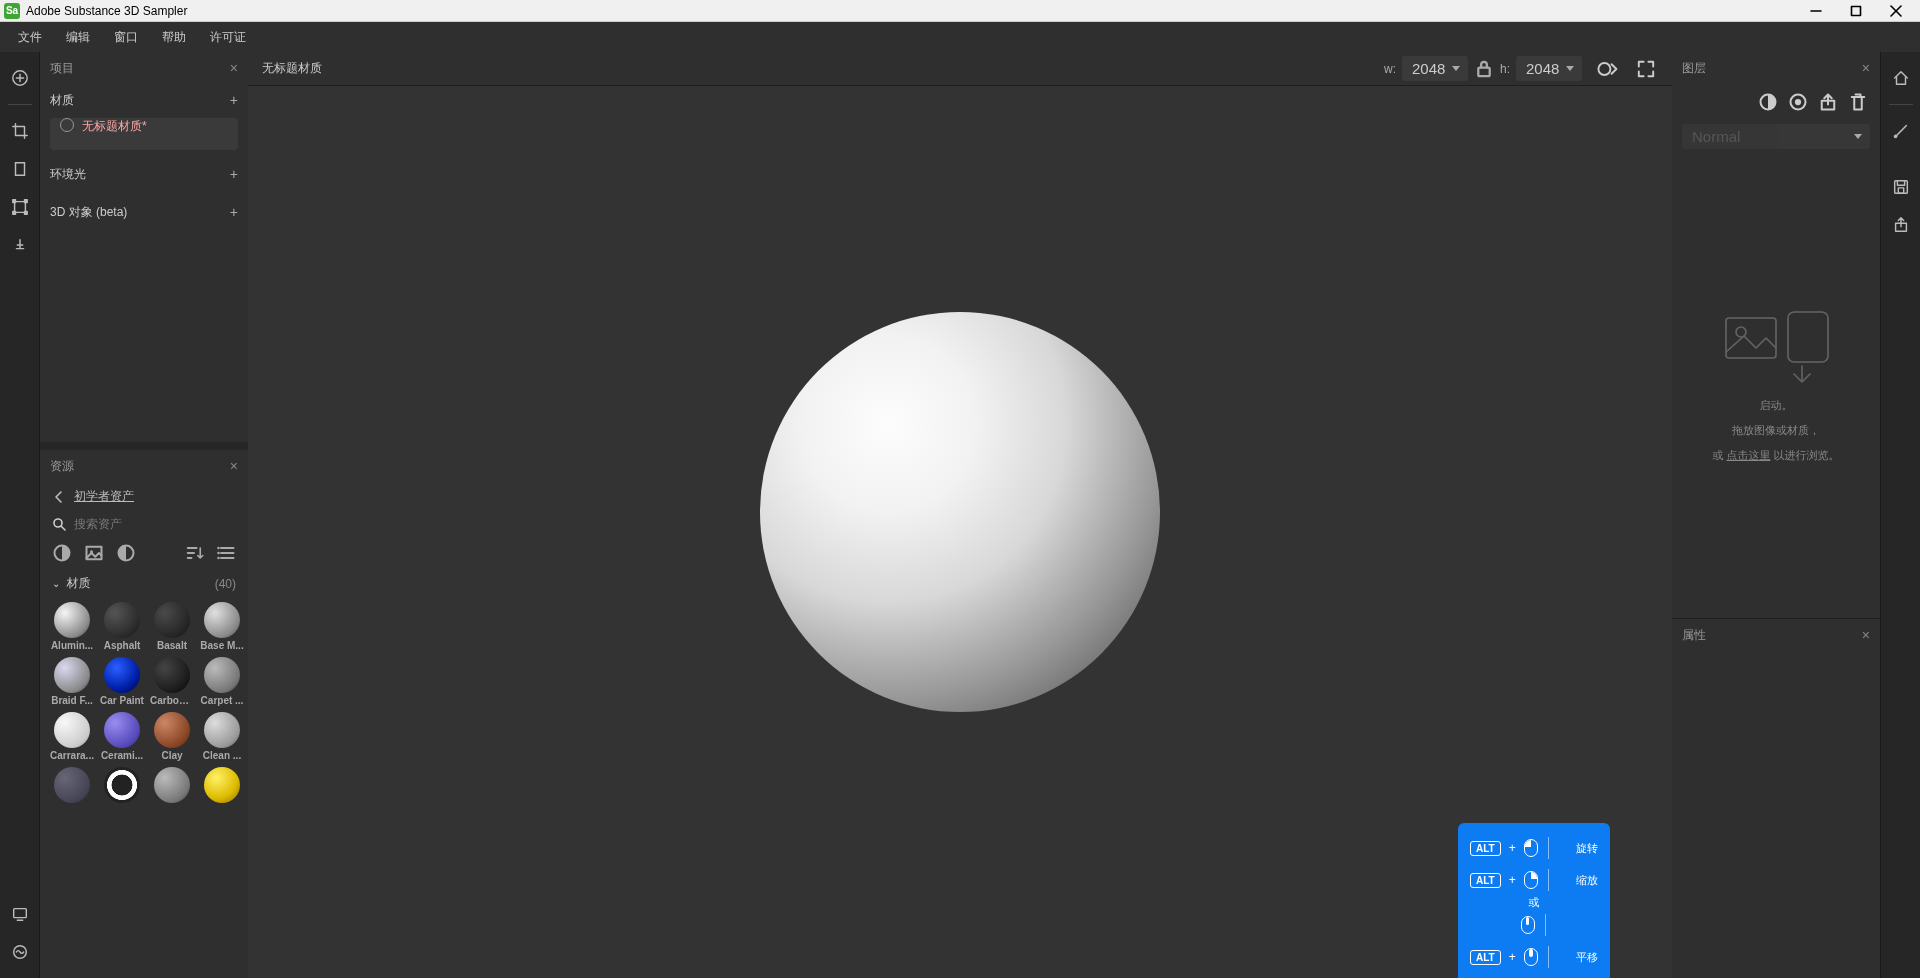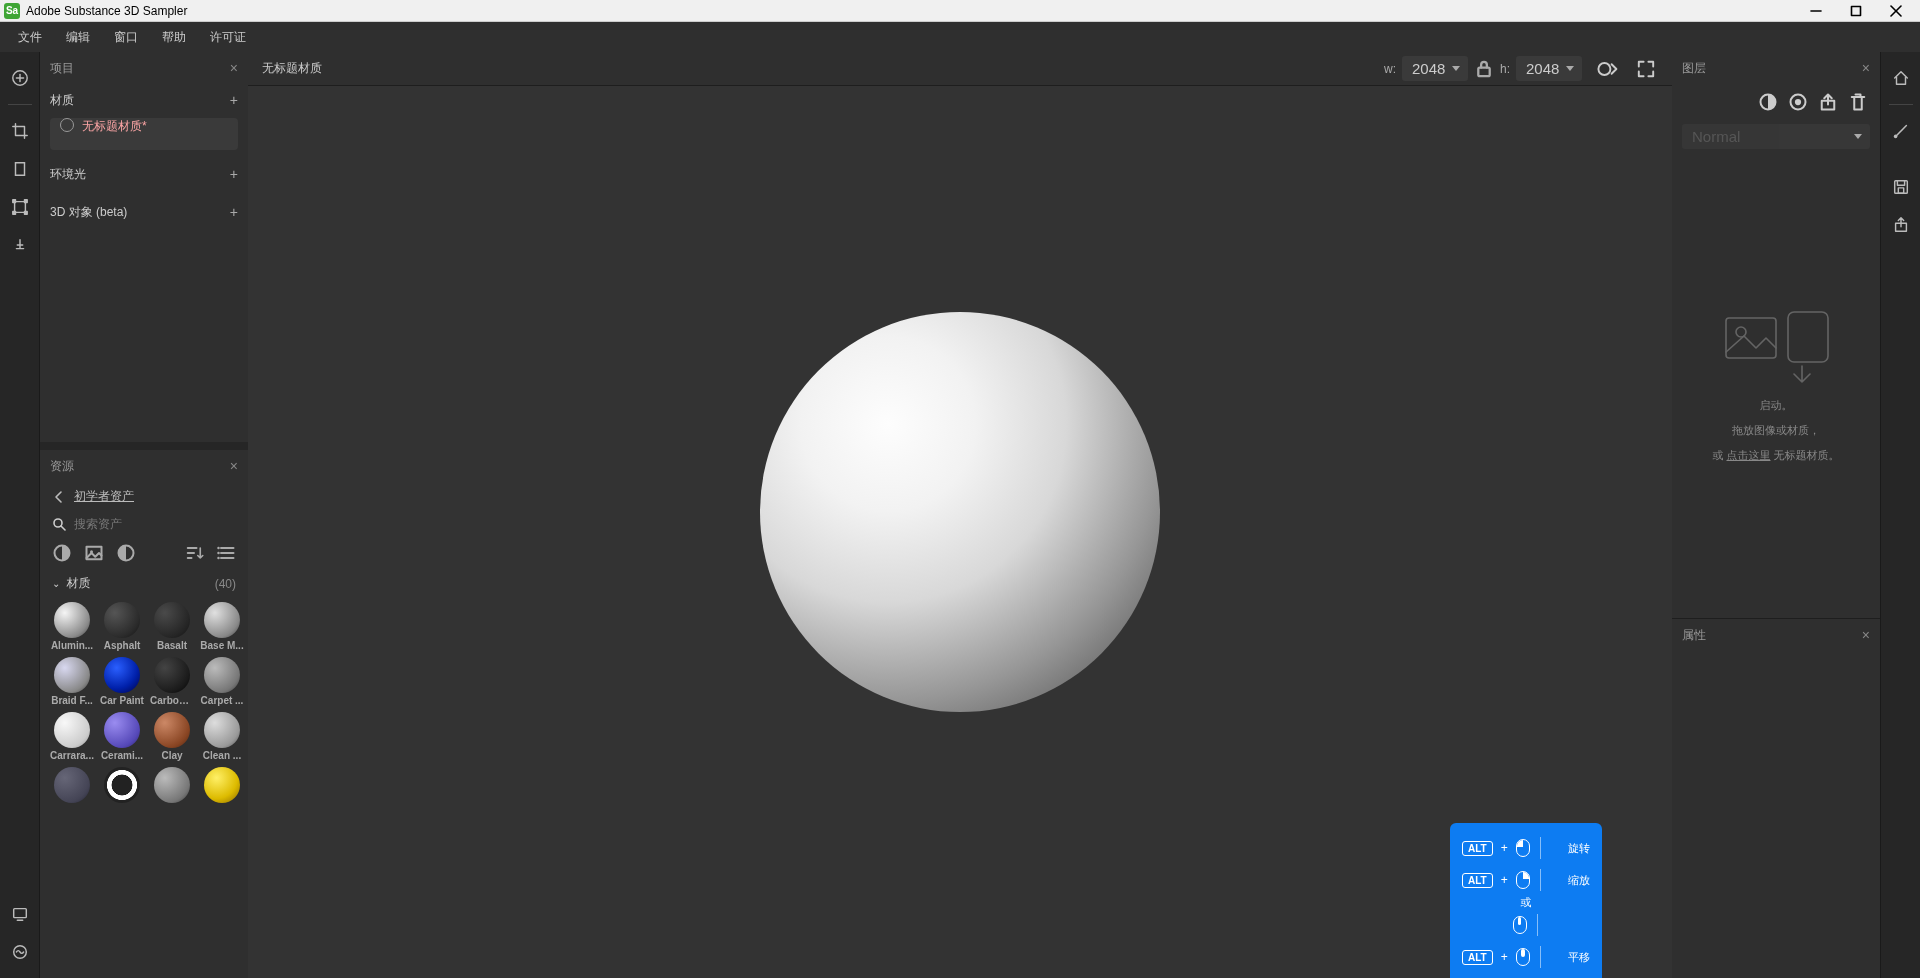--- a/index.html
+++ b/index.html
@@ -64,21 +64,21 @@
 .vp-dim .lbl { color: #aaa; font-size: 12px; }
 .vp-select { background: #3a3a3a; border: none; color: #ccc; font-size: 15px; padding: 4px 22px 4px 10px; border-radius: 3px; appearance: none; cursor: pointer; position: relative; }
 .vp-select-wrap { position: relative; display: flex; align-items: center; }
 .vp-select-wrap::after { content: ""; position: absolute; right: 8px; width: 0; height: 0; border-left: 4px solid transparent; border-right: 4px solid transparent; border-top: 5px solid #aaa; pointer-events: none; }
 .vp-lock { width: 20px; height: 20px; display: flex; align-items: center; justify-content: center; color: #aaa; }
 .vp-icon-btn { width: 24px; height: 24px; display: flex; align-items: center; justify-content: center; cursor: pointer; color: #ccc; margin-left: 6px; }
 .viewport { flex: 1; background: #333333; position: relative; display: flex; align-items: center; justify-content: center; overflow: hidden; }
 .sphere3d { width: 400px; height: 400px; border-radius: 50%; background: radial-gradient(circle at 32% 28%, #fdfdfd 0%, #f2f2f2 22%, #d8d8d8 45%, #969696 70%, #555 92%, #333 100%); margin-top: -40px; }
 
 
-.hint-card { position: absolute; right: 70px; bottom: 0; width: 152px; background: #0d7cf2; border-radius: 6px 6px 0 0; padding: 14px 12px 10px 12px; color: #fff; font-size: 12px; display: flex; flex-direction: column; gap: 10px; }
+.hint-card { position: absolute; right: 62px; bottom: 0; width: 152px; background: #0d7cf2; border-radius: 6px 6px 0 0; padding: 14px 12px 10px 12px; color: #fff; font-size: 12px; display: flex; flex-direction: column; gap: 10px; }
 .hint-row { display: flex; align-items: center; gap: 8px; }
 .hint-row .key { border: 1.5px solid #fff; border-radius: 3px; padding: 1px 5px; font-size: 10px; font-weight: bold; }
 .hint-row .plus { font-size: 12px; }
 .hint-row .mouse-ico { width: 14px; height: 18px; border: 1.5px solid #fff; border-radius: 7px; position: relative; }
 .hint-row .mouse-ico::before { content: ""; position: absolute; top: 0; left: 0; width: 50%; height: 45%; background: #fff; border-radius: 6px 0 0 0; }
 .hint-row .mouse-ico.right::before { left: 50%; border-radius: 0 6px 0 0; }
 .hint-row .mouse-ico.mid::before { left: 35%; width: 30%; height: 50%; border-radius: 2px; }
 .hint-row .divider { width: 1px; height: 22px; background: rgba(255,255,255,0.5); margin: 0 2px; }
 .hint-row .action { font-size: 11px; margin-left: auto; }
 .hint-sub { text-align: center; font-size: 11px; margin-top: -6px; }
@@ -452,21 +452,21 @@
         <svg width="120" height="80" viewBox="0 0 120 80">
           <rect x="10" y="10" width="50" height="40" rx="3"></rect>
           <circle cx="25" cy="24" r="5"></circle>
           <path d="M10 44 L28 28 L40 40 L50 30 L60 40"></path>
           <rect x="72" y="4" width="40" height="50" rx="6"></rect>
           <path d="M86 58 L86 74 M78 66 L86 74 L94 66"></path>
         </svg>
         <div>启动。</div>
         <div>拖放图像或材质，</div>
         <div>
-          <span>或 </span><span class="dz-link">点击这里</span><span> 无标题材质。</span>
+          <span>或 </span><span class="dz-link">点击这里</span><span> 以进行浏览。</span>
         </div>
       </div>
     </div>
     <div class="panel props-panel">
       <div class="panel-header">
         <span>属性</span>
         <span class="close">×</span>
       </div>
     </div>
   </div>

